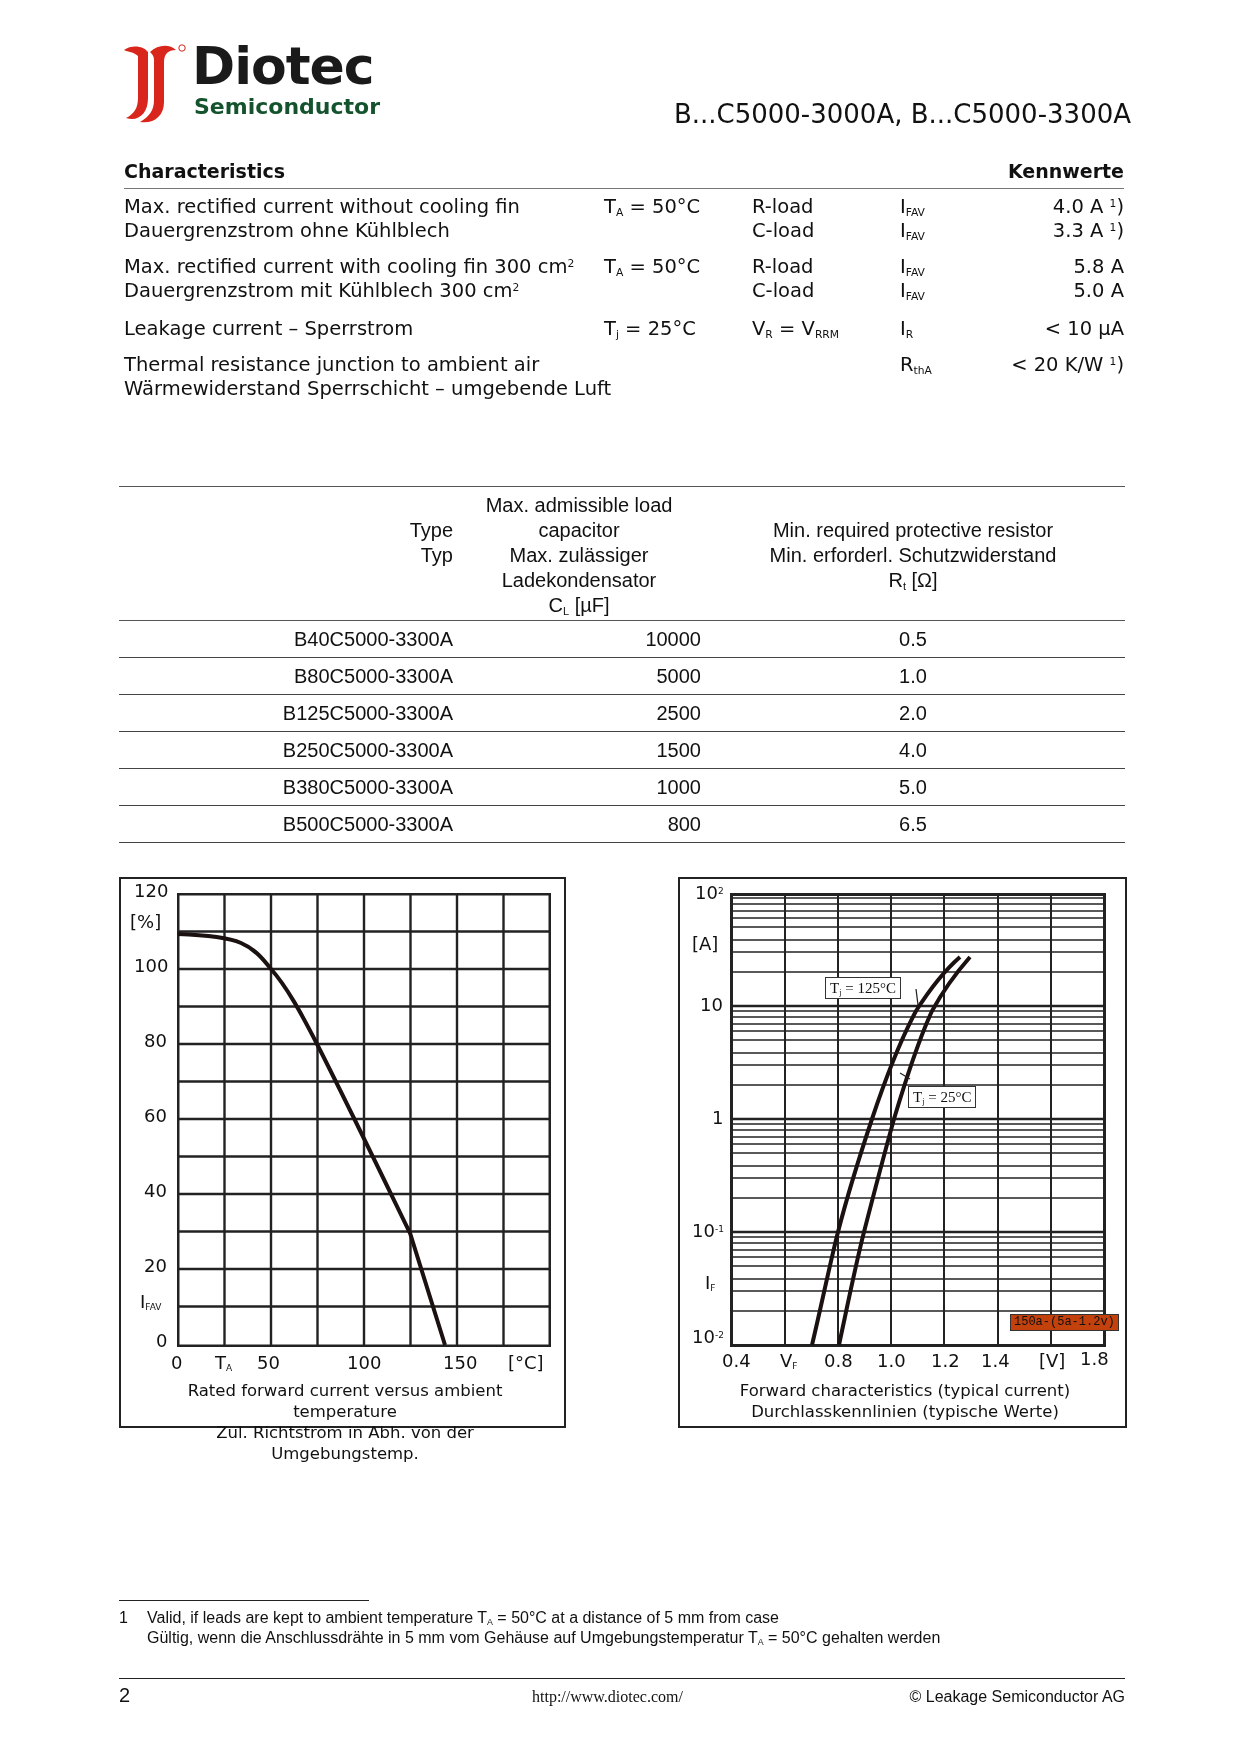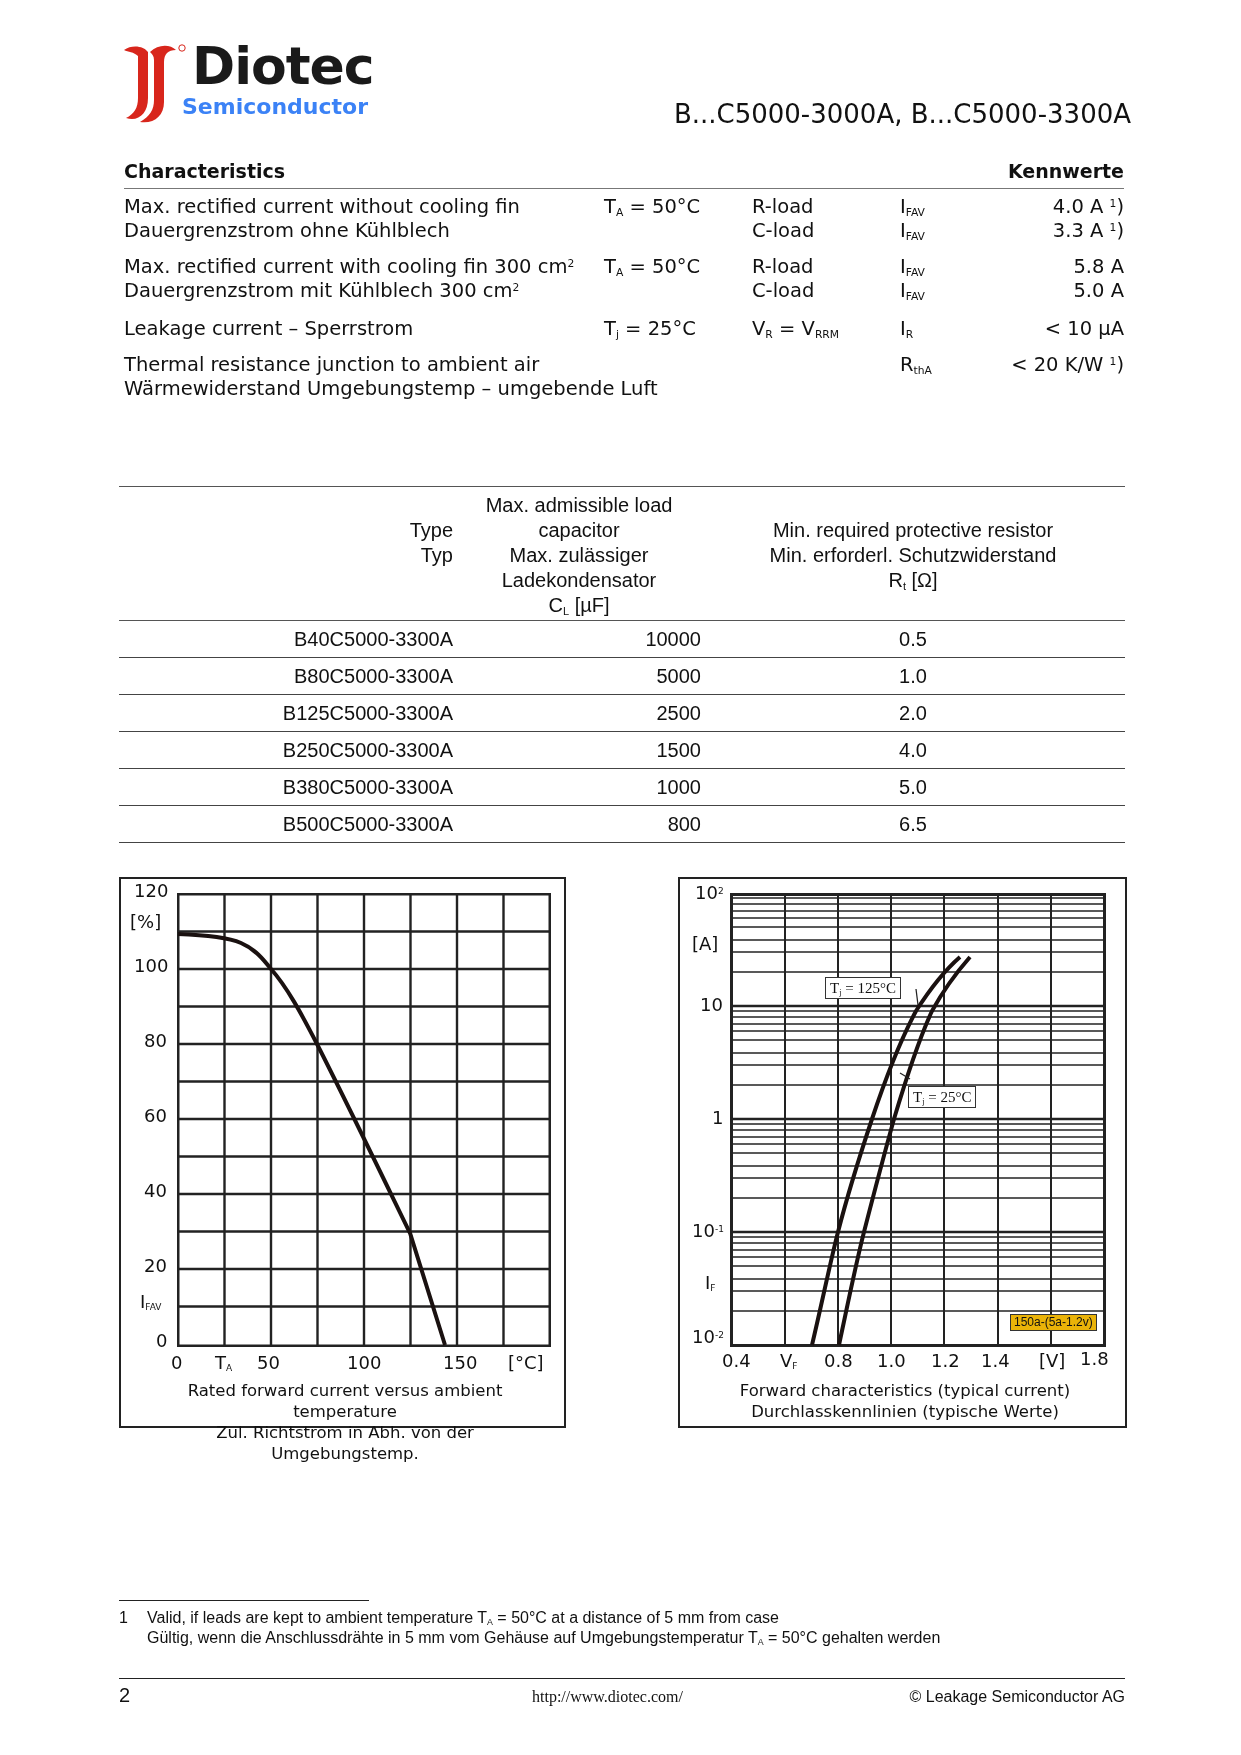--- a/index.html
+++ b/index.html
@@ -4,21 +4,21 @@
 <style>
   html, body { margin:0; padding:0; background:#ffffff; }
   body { width:1241px; height:1755px; position:relative; font-family:"DejaVu Sans", sans-serif; color:#111; overflow:hidden; }
   .abs { position:absolute; }
   sub.s { font-size:0.55em; vertical-align:-0.25em; line-height:0; }
   sup.s { font-size:0.55em; vertical-align:0.6em; line-height:0; }
 
   
   .logo { left:118px; top:42px; width:260px; height:82px; }
   .logo-word { position:absolute; left:74px; top:-6px; font-family:"DejaVu Sans", sans-serif; font-weight:bold; font-size:52px; letter-spacing:-1px; color:#1a1a1a; }
-  .logo-sub { position:absolute; left:64px; top:52px; font-family:"DejaVu Sans", sans-serif; font-weight:bold; font-size:22px; color:#3b82f6; }
+  .logo-sub { position:absolute; left:76px; top:52px; font-family:"DejaVu Sans", sans-serif; font-weight:bold; font-size:22px; color:#14532d; }
   .doc-title { right:110px; top:99px; font-size:26px; }
 
   
   .char-head { left:124px; top:158px; width:1000px; height:30px; border-bottom:1.5px solid #777; }
   .char-head .l { position:absolute; left:0; top:2px; font-weight:bold; font-size:19px; }
   .char-head .r { position:absolute; right:0; top:2px; font-weight:bold; font-size:19px; }
   .crow { position:absolute; left:124px; width:1000px; font-size:19.5px; line-height:25px; }
   .crow .c1 { position:absolute; left:0; top:0; white-space:nowrap; }
   .crow .c2 { position:absolute; left:480px; top:0; white-space:nowrap; }
   .crow .c3 { position:absolute; left:628px; top:0; white-space:nowrap; }
@@ -100,21 +100,21 @@
   <span class="c3"><span>V</span><sub class="s">R</sub><span> = V</span><sub class="s">RRM</sub></span>
   <span class="c4"><span>I</span><sub class="s">R</sub></span>
   <span class="c5">&lt; 10 µA</span>
 </div>
 <div class="crow" style="top:352px">
   <span class="c1">Thermal resistance junction to ambient air</span>
   <span class="c4"><span>R</span><sub class="s">thA</sub></span>
   <span class="c5"><span>&lt; 20 K/W </span><sup class="s">1</sup><span>)</span></span>
 </div>
 <div class="crow" style="top:376px">
-  <span class="c1">Wärmewiderstand Umgebungstemp – umgebende Luft</span>
+  <span class="c1">Wärmewiderstand Sperrschicht – umgebende Luft</span>
 </div>
 
 <table class="abs ttable">
   <thead>
     <tr>
       <th class="col-type">
         <div>Type</div>
         <div>Typ</div>
         <div>&nbsp;</div>
       </th>
@@ -264,21 +264,21 @@
   </g>
 
   <path d="M82 452 C92 410 100 370 108 339 C118 300 130 262 142 226 C156 184 170 148 186 118 C200 96 214 78 230 64" stroke="#1a1110" stroke-width="4" fill="none"></path>
   <path d="M109 452 C118 410 126 370 134 339 C144 300 154 262 164 226 C176 186 188 148 202 118 C214 96 226 80 240 64" stroke="#1a1110" stroke-width="4" fill="none"></path>
 
   <line x1="186" y1="96" x2="188" y2="112" stroke="#222" stroke-width="1.2"></line>
   <line x1="170" y1="180" x2="180" y2="186" stroke="#222" stroke-width="1.2"></line>
 </svg>
 <div class="abs" style="left:825px;top:977px;border:1.5px solid #333;background:#fff;padding:0 4px;font-size:15px;line-height:20px;font-family:'Liberation Serif',serif"><span>T</span><sub class="s">j</sub><span> = 125°C</span></div>
 <div class="abs" style="left:908px;top:1086px;border:1.5px solid #333;background:#fff;padding:0 4px;font-size:15px;line-height:20px;font-family:'Liberation Serif',serif"><span>T</span><sub class="s">j</sub><span> = 25°C</span></div>
-<div class="abs" style="left:1010px;top:1314px;border:1px solid #333;background:#eab308;padding:0 3px;font-size:12px;line-height:15px;font-family:Liberation Sans, sans-serif">150a-(5a-1.2v)</div>
+<div class="abs" style="left:1010px;top:1314px;border:1px solid #333;background:#c2410c;padding:0 3px;font-size:12px;line-height:15px;font-family:Liberation Mono, monospace">150a-(5a-1.2v)</div>
 
 <div class="ylab" style="left:695px;top:882px">10<sup class="s" style="font-size:9px">2</sup></div>
 <div class="ylab" style="left:692px;top:933px">[A]</div>
 <div class="ylab" style="left:700px;top:994px">10</div>
 <div class="ylab" style="left:712px;top:1107px">1</div>
 <div class="ylab" style="left:692px;top:1220px">10<sup class="s" style="font-size:9px">-1</sup></div>
 <div class="ylab" style="left:705px;top:1272px"><span>I</span><sub class="s" style="font-size:9px">F</sub></div>
 <div class="ylab" style="left:692px;top:1326px">10<sup class="s" style="font-size:9px">-2</sup></div>
 <div class="xlab" style="left:722px;top:1350px">0.4</div>
 <div class="xlab" style="left:780px;top:1350px"><span>V</span><sub class="s" style="font-size:9px">F</sub></div>

